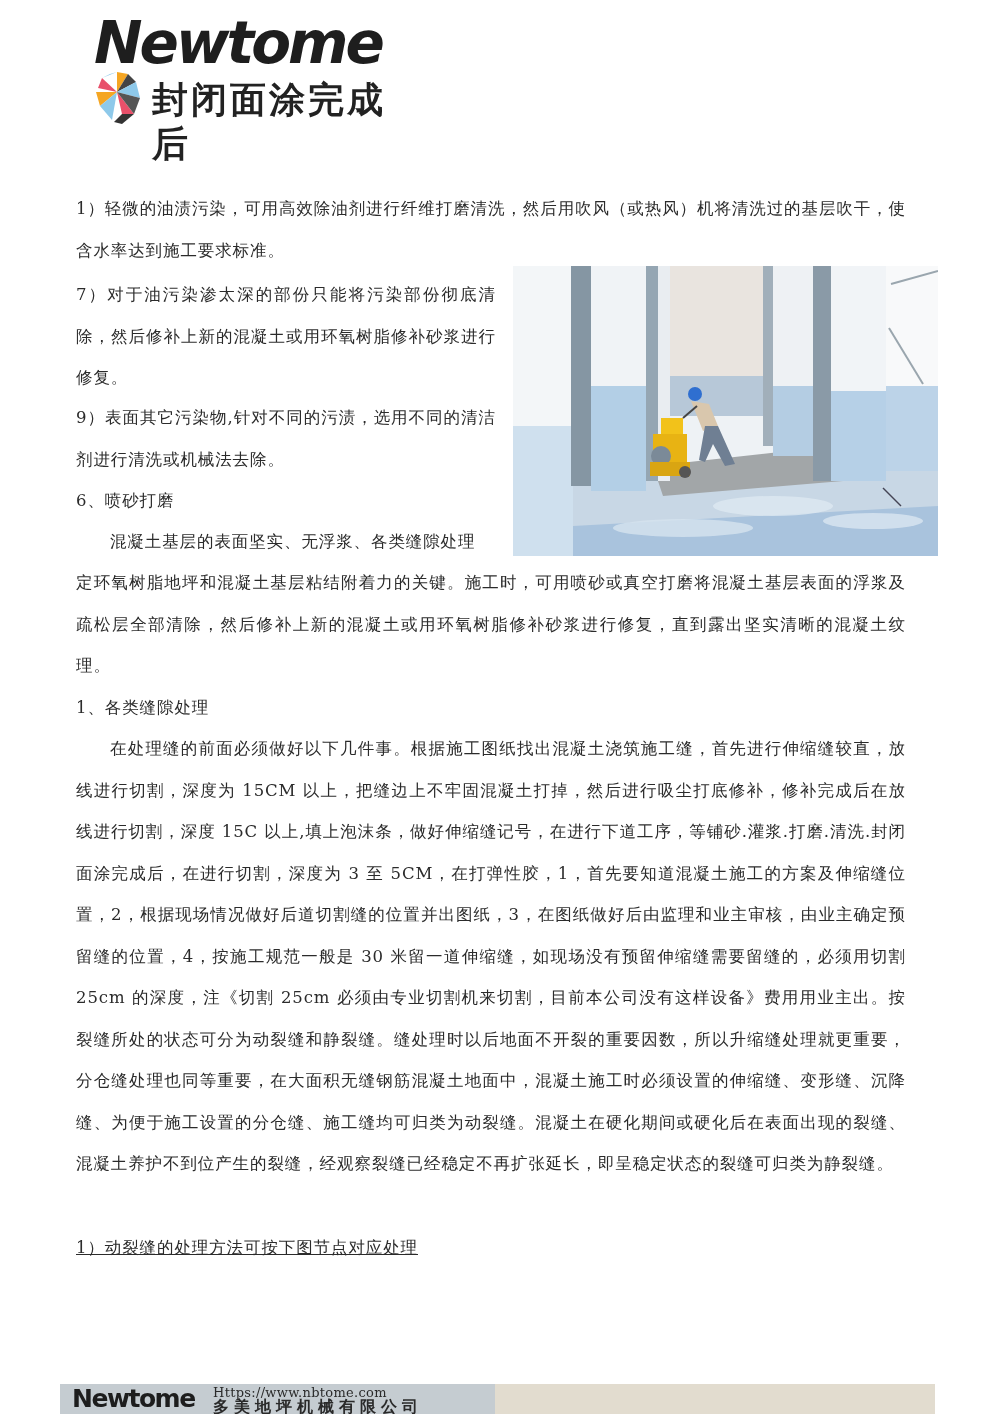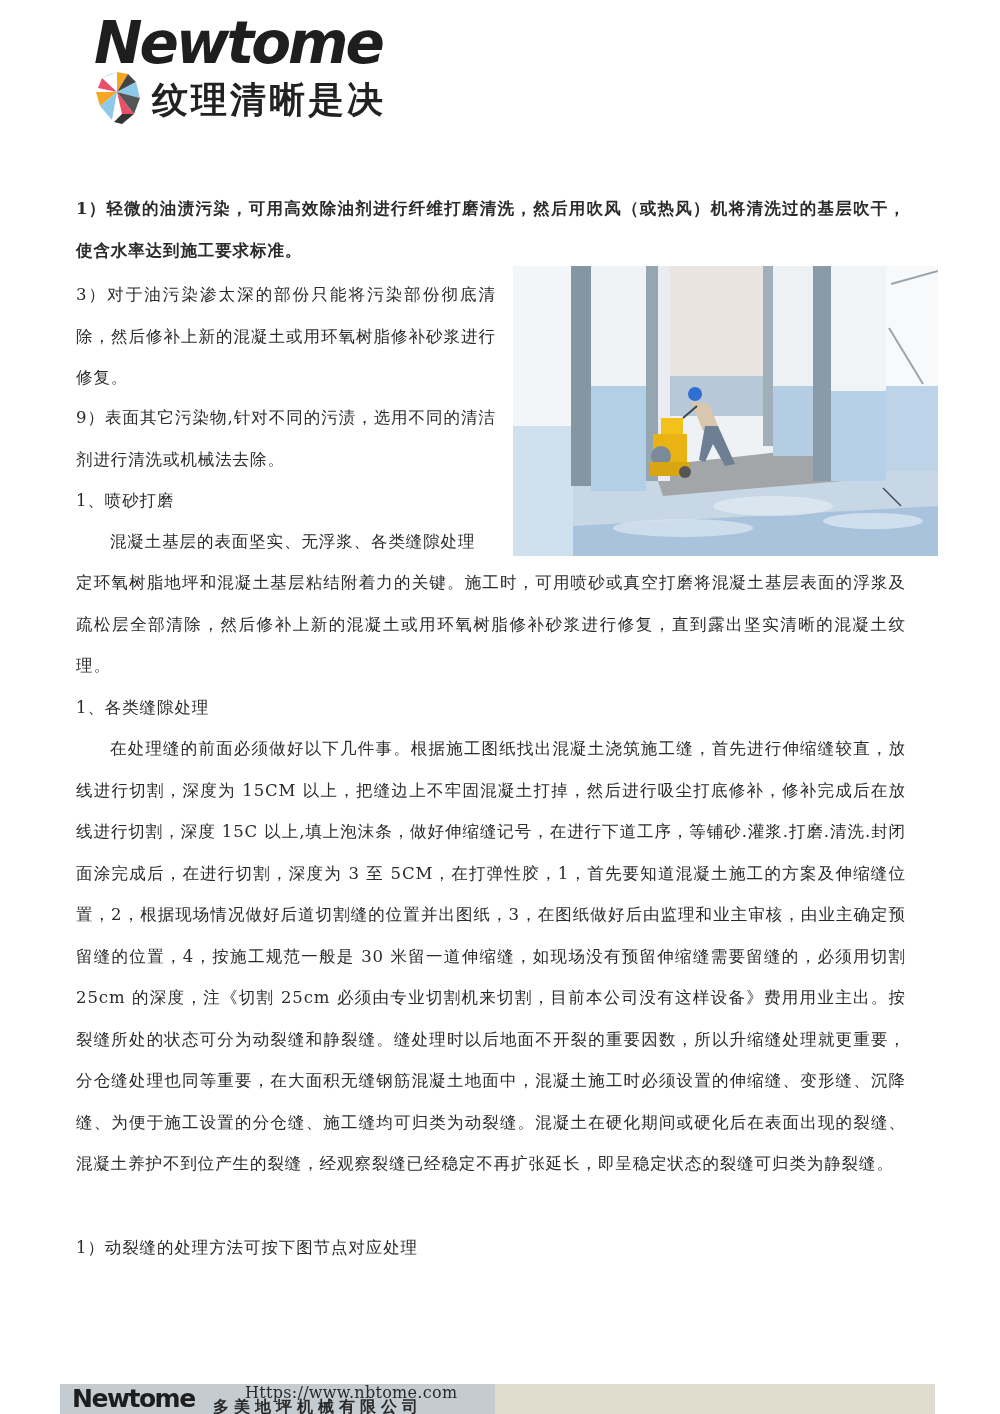--- a/index.html
+++ b/index.html
@@ -26,21 +26,21 @@
              background: linear-gradient(180deg, #eef3f7 0%, #e6edf3 45%, #b9cfe2 55%, #8fb2d4 100%); }
     .photo svg { display: block; }
 
     
     .footer { position: absolute; left: 60px; top: 1384px; width: 875px; height: 30px; }
     .footer-left { position: absolute; left: 0; top: 0; width: 435px; height: 30px; background: #c5ccd1; }
     .footer-right { position: absolute; left: 435px; top: 0; width: 440px; height: 30px; background: #e2dccf; }
     .footer-logo { position: absolute; left: 12px; top: 1px; font-family: "DejaVu Sans", "Liberation Sans", sans-serif;
                    font-weight: bold; font-size: 25px; letter-spacing: -1.5px; color: #1d1d1d; line-height: 28px; }
     .footer-url { position: absolute; left: 153px; top: 2px; font-family: "DejaVu Serif", "Liberation Serif", serif;
-                  font-size: 16px; color: #2a2a2a; line-height: 13px; letter-spacing: 0.3px; margin-left: 32px; }
+                  font-size: 13px; color: #2a2a2a; line-height: 13px; letter-spacing: 0.3px; }
     .footer-company { position: absolute; left: 153px; top: 16px; font-family: "DejaVu Sans", "Liberation Sans", sans-serif;
                       font-weight: bold; font-size: 16px; color: #2a2a2a; line-height: 13px; letter-spacing: 5px; }
   </style>
 </head>
 <body>
 
 <div class="logo">
   <div class="logo-word">Newtome</div>
   <svg class="logo-mark" viewBox="0 0 50 56" width="50" height="56">
     <polygon points="25,2 10,8 4,22 8,36 22,52 30,54 42,44 48,28 44,12 36,4" fill="#ffffff"></polygon>
@@ -48,40 +48,40 @@
     <polygon points="25,22 25,2 36,4" fill="#f5a623"></polygon>
     <polygon points="25,22 36,4 44,12" fill="#444444"></polygon>
     <polygon points="25,22 44,12 48,28" fill="#8ec9ea"></polygon>
     <polygon points="25,22 4,22 8,36" fill="#f5a623"></polygon>
     <polygon points="25,22 8,36 20,50" fill="#8ec9ea"></polygon>
     <polygon points="25,22 30,44 42,44" fill="#e8506a"></polygon>
     <polygon points="25,22 42,44 48,28" fill="#555555"></polygon>
     <polygon points="22,52 30,54 42,44 30,44" fill="#333333"></polygon>
     <polygon points="10,8 25,2 18,4" fill="#8ec9ea"></polygon>
   </svg>
-  <div class="logo-cn">纹理清晰是决</div>
+  <div class="logo-cn">封闭面涂完成后</div>
 </div>
 
-<p class="para" style="top:188px;font-weight:bold;">1）轻微的油渍污染，可用高效除油剂进行纤维打磨清洗，然后用吹风（或热风）机将清洗过的基层吹干，使含水率达到施工要求标准。</p>
+<p class="para" style="top:188px;">1）轻微的油渍污染，可用高效除油剂进行纤维打磨清洗，然后用吹风（或热风）机将清洗过的基层吹干，使含水率达到施工要求标准。</p>
 
-<p class="para narrow" style="top:274px;">3）对于油污染渗太深的部份只能将污染部份彻底清除，然后修补上新的混凝土或用环氧树脂修补砂浆进行修复。</p>
+<p class="para narrow" style="top:274px;">7）对于油污染渗太深的部份只能将污染部份彻底清除，然后修补上新的混凝土或用环氧树脂修补砂浆进行修复。</p>
 
 <p class="para narrow" style="top:397px;">9）表面其它污染物,针对不同的污渍，选用不同的清洁剂进行清洗或机械法去除。</p>
 
-<p class="para narrow" style="top:480px;">1、喷砂打磨</p>
+<p class="para narrow" style="top:480px;">6、喷砂打磨</p>
 
 <p class="para narrow indent" style="top:521px;">混凝土基层的表面坚实、无浮浆、各类缝隙处理</p>
 
 <p class="para" style="top:562px;">定环氧树脂地坪和混凝土基层粘结附着力的关键。施工时，可用喷砂或真空打磨将混凝土基层表面的浮浆及疏松层全部清除，然后修补上新的混凝土或用环氧树脂修补砂浆进行修复，直到露出坚实清晰的混凝土纹理。</p>
 
 <p class="para" style="top:687px;">1、各类缝隙处理</p>
 
 <p class="para indent" style="top:728px;">在处理缝的前面必须做好以下几件事。根据施工图纸找出混凝土浇筑施工缝，首先进行伸缩缝较直，放线进行切割，深度为 15CM 以上，把缝边上不牢固混凝土打掉，然后进行吸尘打底修补，修补完成后在放线进行切割，深度 15C 以上,填上泡沫条，做好伸缩缝记号，在进行下道工序，等铺砂.灌浆.打磨.清洗.封闭面涂完成后，在进行切割，深度为 3 至 5CM，在打弹性胶，1，首先要知道混凝土施工的方案及伸缩缝位置，2，根据现场情况做好后道切割缝的位置并出图纸，3，在图纸做好后由监理和业主审核，由业主确定预留缝的位置，4，按施工规范一般是 30 米留一道伸缩缝，如现场没有预留伸缩缝需要留缝的，必须用切割 25cm 的深度，注《切割 25cm 必须由专业切割机来切割，目前本公司没有这样设备》费用用业主出。按裂缝所处的状态可分为动裂缝和静裂缝。缝处理时以后地面不开裂的重要因数，所以升缩缝处理就更重要，分仓缝处理也同等重要，在大面积无缝钢筋混凝土地面中，混凝土施工时必须设置的伸缩缝、变形缝、沉降缝、为便于施工设置的分仓缝、施工缝均可归类为动裂缝。混凝土在硬化期间或硬化后在表面出现的裂缝、混凝土养护不到位产生的裂缝，经观察裂缝已经稳定不再扩张延长，即呈稳定状态的裂缝可归类为静裂缝。</p>
 
-<p class="para" style="top:1227px;">1）动裂缝的处理方法可按下图节点对应处理</p>
+<p class="para" style="top:1227px;text-decoration:underline;">1）动裂缝的处理方法可按下图节点对应处理</p>
 
 <div class="photo">
   <svg width="425" height="290" viewBox="0 0 425 290">
 
     <rect x="0" y="0" width="425" height="290" fill="#eef2f5"></rect>
 
     <rect x="155" y="0" width="130" height="120" fill="#e9e4df"></rect>
     <rect x="155" y="110" width="130" height="40" fill="#b7c8d8"></rect>
 
     <polygon points="60,230 425,200 425,290 60,290" fill="#a9c3dd"></polygon>

